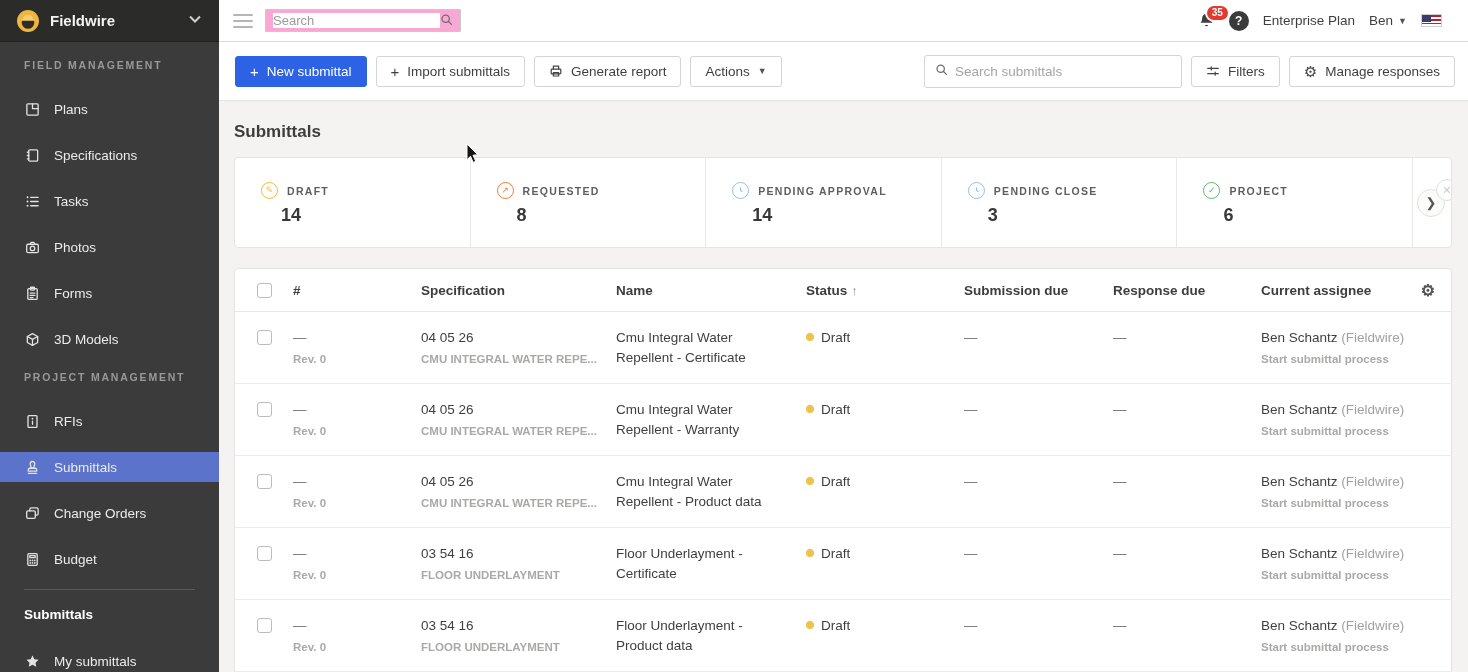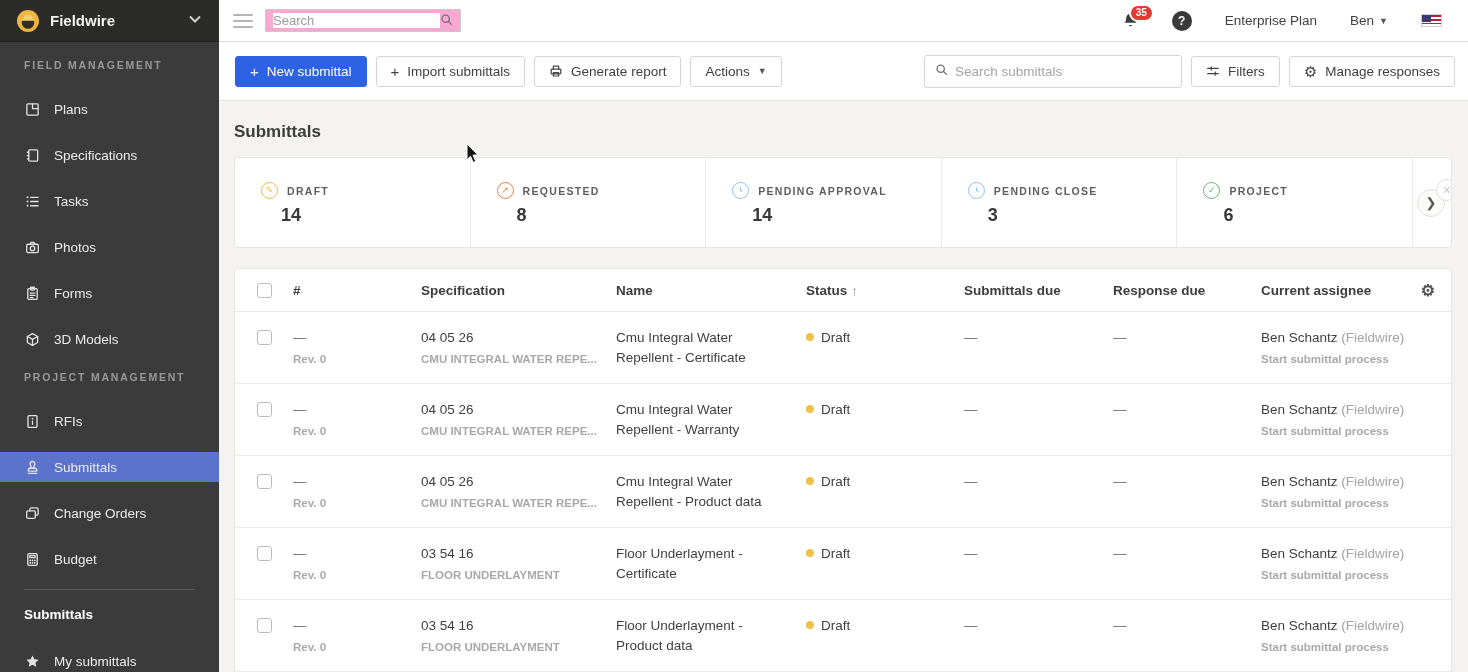--- a/index.html
+++ b/index.html
@@ -20,21 +20,21 @@
   .side-subhead { font-size:13.5px; font-weight:700; color:#fff; padding:17px 24px 8px; }
 
   
   .topbar { position:absolute; left:219px; top:0; right:0; height:42px; background:#fff; border-bottom:1px solid #dcdcda; display:flex; align-items:center; padding:0 26px 0 14px; z-index:4; }
   .hamburger { width:20px; display:flex; flex-direction:column; gap:4px; cursor:pointer; }
   .hamburger i { display:block; height:2px; background:#b5b5b3; border-radius:1px; }
   .g-search { margin-left:12px; width:196px; height:23px; border:1px solid #c9c9c7; border-radius:1px; display:flex; align-items:center; padding:0 7px; background:#f9a8d4; }
   .g-search input { border:none; outline:none; flex:1; font-size:13px; color:#444; font-family:inherit; min-width:0; }
   .g-search input::placeholder { color:#9b9b99; }
   .icon-search svg { width:13px; height:13px; stroke:#6f6f6d; stroke-width:1.6; fill:none; stroke-linecap:round; }
-  .top-right { margin-left:auto; display:flex; align-items:center; gap:33px; }
+  .top-right { margin-left:auto; display:flex; align-items:center; gap:14px; }
   .bell { position:relative; cursor:pointer; }
   .bell svg { width:17px; height:17px; display:block; }
   .bell-badge { position:absolute; top:-8px; left:7px; background:#e23a2e; color:#fff; font-size:10px; font-weight:700; border-radius:9px; padding:2px 5px; border:2px solid #fff; line-height:1; }
   .help-dot { width:20px; height:20px; border-radius:50%; background:#3a3a3a; color:#fff; font-size:12px; font-weight:700; display:flex; align-items:center; justify-content:center; cursor:pointer; }
   .plan-label { font-size:13.5px; color:#3f3f3f; cursor:pointer; }
   .user-menu { font-size:13.5px; color:#3f3f3f; cursor:pointer; display:flex; align-items:center; gap:5px; }
   .caret { font-size:9px; color:#555; }
   .flag { width:21px; height:13px; position:relative; background:repeating-linear-gradient(#b22234 0 1.9px, #fff 1.9px 3.8px); border:1px solid #d0d0ce; cursor:pointer; }
   .flag::after { content:""; position:absolute; left:0; top:0; width:9px; height:7px; background:#3c3b6e; }
 
@@ -379,21 +379,21 @@
 
   <section class="table-panel">
     <div class="tgrid thead">
       <div class="chk-cell">
           <span class="checkbox"></span>
         </div>
       <div class="hcell">#</div>
       <div class="hcell">Specification</div>
       <div class="hcell">Name</div>
       <div class="hcell"><span>Status</span><span class="sort-arrow">↑</span></div>
-      <div class="hcell">Submittals due</div>
+      <div class="hcell">Submission due</div>
       <div class="hcell">Response due</div>
       <div class="hcell">Current assignee</div>
       <div class="gear-cell">⚙</div>
     </div>
 
     <div class="tgrid trow">
       <div class="cell chk-cell">
           <span class="checkbox"></span>
         </div>
       <div class="cell">

